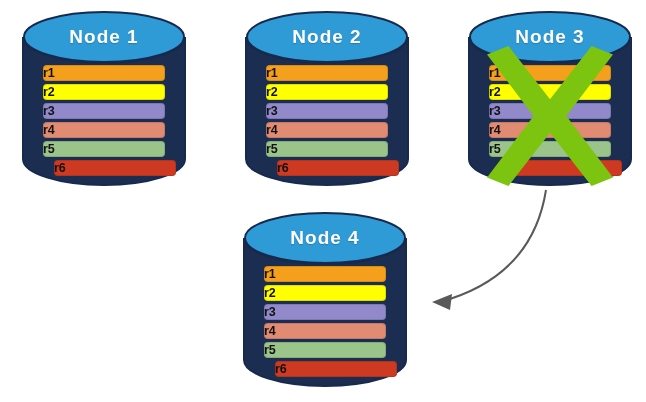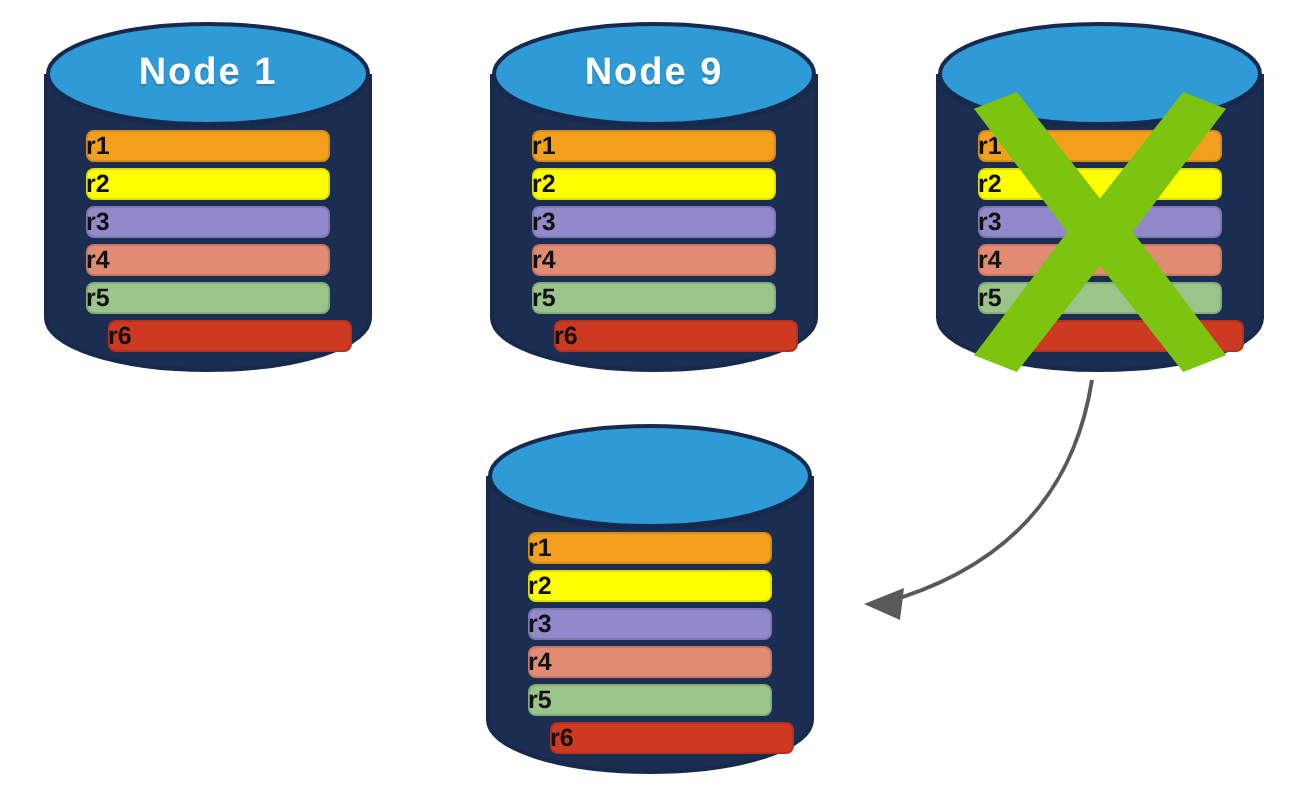--- a/index.html
+++ b/index.html
@@ -89,49 +89,51 @@
         <div class="row-bar" style="background: rgb(224, 139, 114); width: 122px;">r4</div>
         <div class="row-bar" style="background: rgb(155, 196, 138); width: 122px;">r5</div>
         <div class="row-bar" style="background: rgb(206, 58, 33); width: 122px;">r6</div>
       </div>
     </div>
     <div class="node" style="left: 245px; top: 10px; width: 164px; height: 176px;">
       <svg class="node-svg" width="164" height="176">
         <path d="M 1,27 L 1,149 A 81,26 0 0 0 163,149 L 163,27 A 81,26 0 0 1 1,27 Z" fill="#1b2e52" stroke="#172a4d" stroke-width="2"></path>
         <ellipse cx="82" cy="27" rx="80" ry="25" fill="#2e9ad6" stroke="#172a4d" stroke-width="2"></ellipse>
       </svg>
-      <div class="node-title" style="top: 16px;">Node  9</div>
+      <div class="node-title" style="top: 16px;">Node  2</div>
       <div class="rows" style="top: 55px;">
         <div class="row-bar" style="background: rgb(245, 160, 28); width: 122px;">r1</div>
         <div class="row-bar" style="background: rgb(255, 255, 0); width: 122px;">r2</div>
         <div class="row-bar" style="background: rgb(145, 137, 201); width: 122px;">r3</div>
         <div class="row-bar" style="background: rgb(224, 139, 114); width: 122px;">r4</div>
         <div class="row-bar" style="background: rgb(155, 196, 138); width: 122px;">r5</div>
         <div class="row-bar" style="background: rgb(206, 58, 33); width: 122px;">r6</div>
       </div>
     </div>
     <div class="node" style="left: 468px; top: 10px; width: 164px; height: 176px;">
       <svg class="node-svg" width="164" height="176">
         <path d="M 1,27 L 1,149 A 81,26 0 0 0 163,149 L 163,27 A 81,26 0 0 1 1,27 Z" fill="#1b2e52" stroke="#172a4d" stroke-width="2"></path>
         <ellipse cx="82" cy="27" rx="80" ry="25" fill="#2e9ad6" stroke="#172a4d" stroke-width="2"></ellipse>
       </svg>
+      <div class="node-title" style="top: 16px;">Node  3</div>
       <div class="rows" style="top: 55px;">
         <div class="row-bar" style="background: rgb(245, 160, 28); width: 122px;">r1</div>
         <div class="row-bar" style="background: rgb(255, 255, 0); width: 122px;">r2</div>
         <div class="row-bar" style="background: rgb(145, 137, 201); width: 122px;">r3</div>
         <div class="row-bar" style="background: rgb(224, 139, 114); width: 122px;">r4</div>
         <div class="row-bar" style="background: rgb(155, 196, 138); width: 122px;">r5</div>
         <div class="row-bar" style="background: rgb(206, 58, 33); width: 122px;">r6</div>
       </div>
     </div>
     <div class="node" style="left: 243px; top: 211px; width: 164px; height: 176px;">
       <svg class="node-svg" width="164" height="176">
         <path d="M 1,27 L 1,149 A 81,26 0 0 0 163,149 L 163,27 A 81,26 0 0 1 1,27 Z" fill="#1b2e52" stroke="#172a4d" stroke-width="2"></path>
         <ellipse cx="82" cy="27" rx="80" ry="25" fill="#2e9ad6" stroke="#172a4d" stroke-width="2"></ellipse>
       </svg>
+      <div class="node-title" style="top: 16px;">Node  4</div>
       <div class="rows" style="top: 55px;">
         <div class="row-bar" style="background: rgb(245, 160, 28); width: 122px;">r1</div>
         <div class="row-bar" style="background: rgb(255, 255, 0); width: 122px;">r2</div>
         <div class="row-bar" style="background: rgb(145, 137, 201); width: 122px;">r3</div>
         <div class="row-bar" style="background: rgb(224, 139, 114); width: 122px;">r4</div>
         <div class="row-bar" style="background: rgb(155, 196, 138); width: 122px;">r5</div>
         <div class="row-bar" style="background: rgb(206, 58, 33); width: 122px;">r6</div>
       </div>
     </div>
     <svg class="cross-svg" width="126" height="140" viewBox="0 0 100 100" preserveAspectRatio="none" style="left: 487px; top: 46px;">

